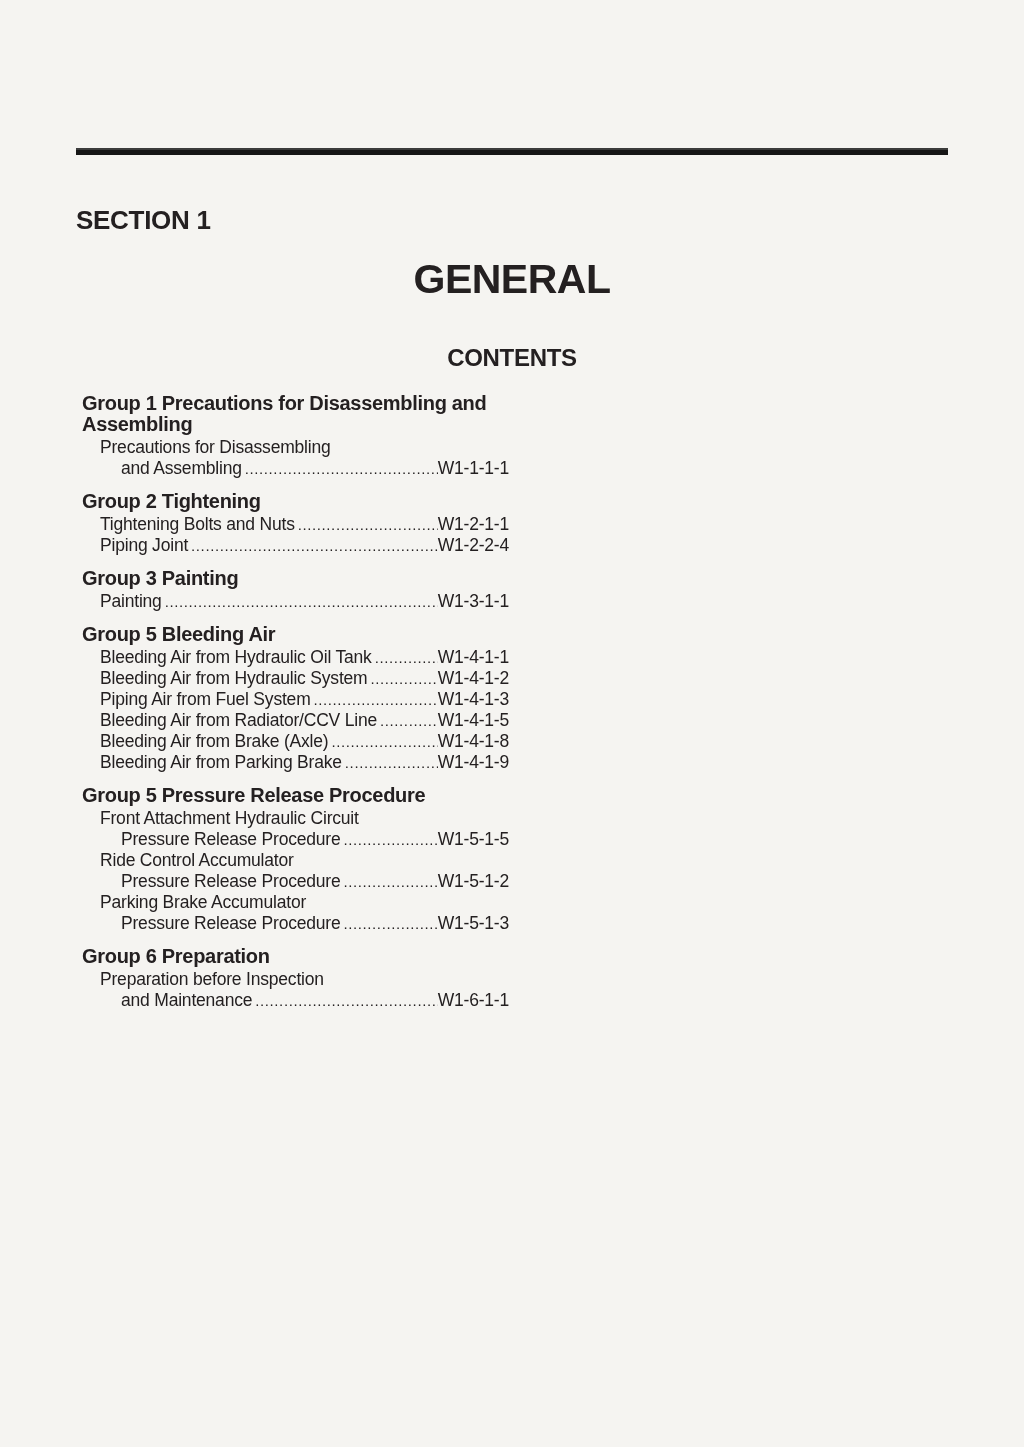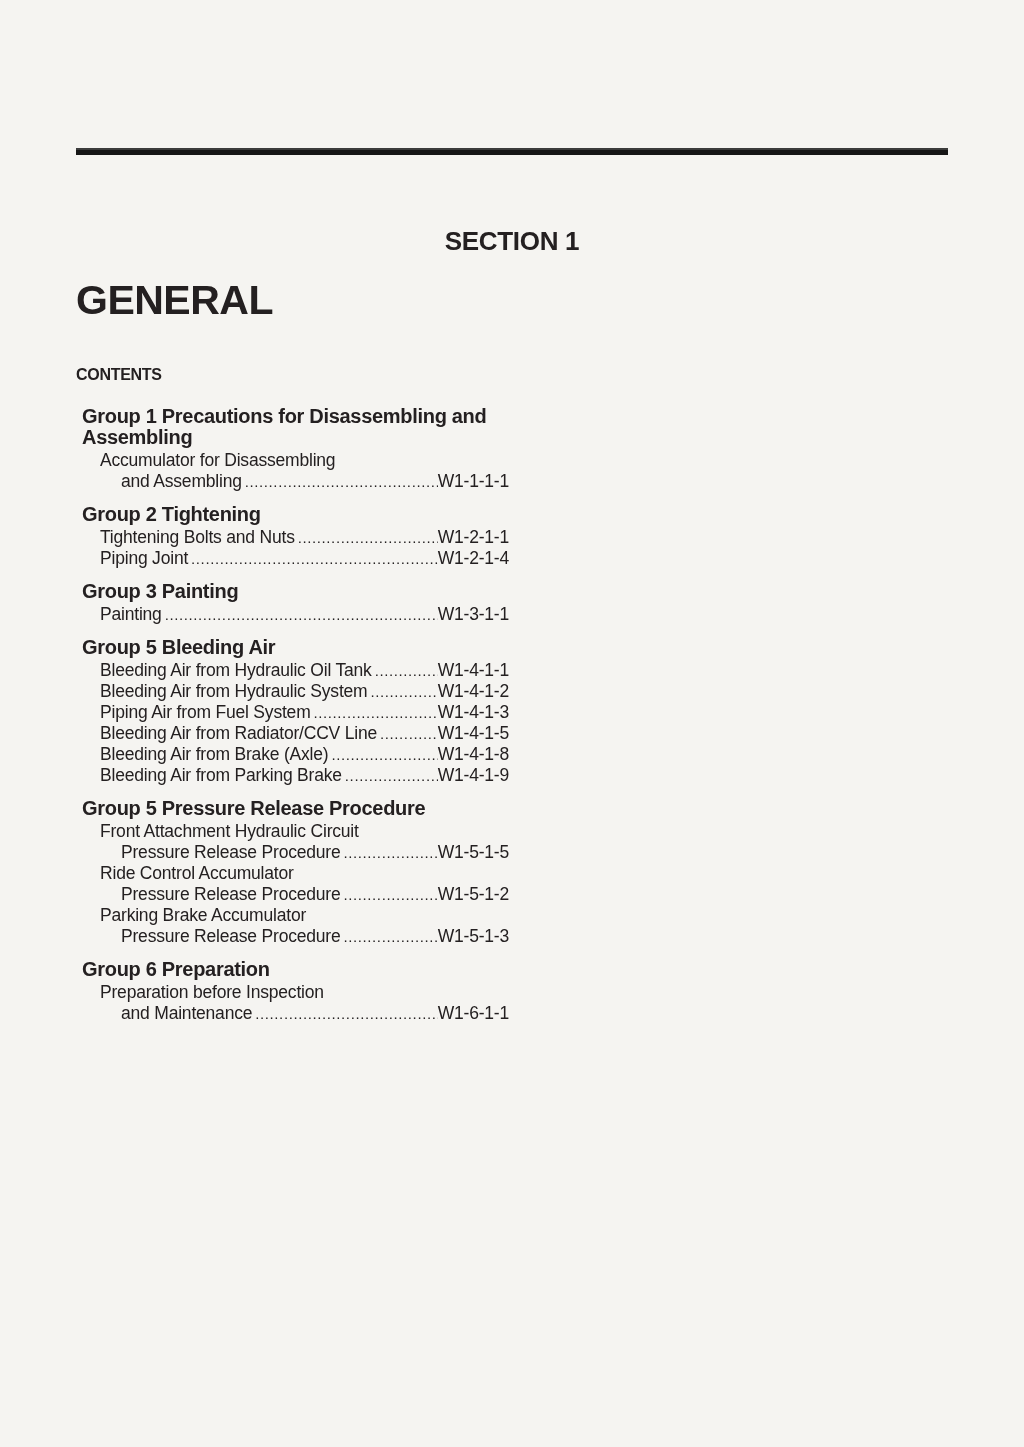--- a/index.html
+++ b/index.html
@@ -21,39 +21,40 @@
   .page{padding:0 76px;position:relative;height:100%;}
 
   .top-rule{
     margin-top:148px;
     height:2px;
     border-top:2px solid var(--rule-mid);
     border-bottom:5px solid var(--rule-dark);
   }
 
   .section-label{
-    margin-top:73px;
+    margin-top:52px;
     font-size:26px;
     font-weight:bold;
     line-height:1;
     letter-spacing:-0.3px;
-    text-align:center;
   }
   .section-title{
     margin-top:26px;
     font-size:41px;
     font-weight:bold;
     line-height:1;
     letter-spacing:-0.5px;
+    text-align:center;
   }
   .contents-title{
     margin-top:46px;
-    font-size:16px;
+    font-size:24px;
     font-weight:bold;
     line-height:1;
+    text-align:center;
     letter-spacing:-0.3px;
   }
 
   .toc{
     margin-top:23px;
     margin-left:6px;
     width:427px;
   }
   .toc-group + .toc-group{margin-top:12px;}
   .toc-heading{
@@ -99,41 +100,41 @@
 
   <div class="contents-title">CONTENTS</div>
 
   <div class="toc" id="toc">
       <section class="toc-group">
         <div class="toc-heading">
           <div>Group 1 Precautions for Disassembling and</div>
           <div>Assembling</div>
         </div>
         <div class="toc-row indent1">
-          <span class="toc-text">Accumulator for Disassembling</span>
+          <span class="toc-text">Precautions for Disassembling</span>
         </div>
         <div class="toc-row indent2">
           <span class="toc-text">and Assembling</span>
           <span class="toc-dots"></span>
           <span class="toc-page">W1-1-1-1</span>
         </div>
       </section>
       <section class="toc-group">
         <div class="toc-heading">
           <div>Group 2 Tightening</div>
         </div>
         <div class="toc-row indent1">
           <span class="toc-text">Tightening Bolts and Nuts</span>
           <span class="toc-dots"></span>
           <span class="toc-page">W1-2-1-1</span>
         </div>
         <div class="toc-row indent1">
           <span class="toc-text">Piping Joint</span>
           <span class="toc-dots"></span>
-          <span class="toc-page">W1-2-1-4</span>
+          <span class="toc-page">W1-2-2-4</span>
         </div>
       </section>
       <section class="toc-group">
         <div class="toc-heading">
           <div>Group 3 Painting</div>
         </div>
         <div class="toc-row indent1">
           <span class="toc-text">Painting</span>
           <span class="toc-dots"></span>
           <span class="toc-page">W1-3-1-1</span>

